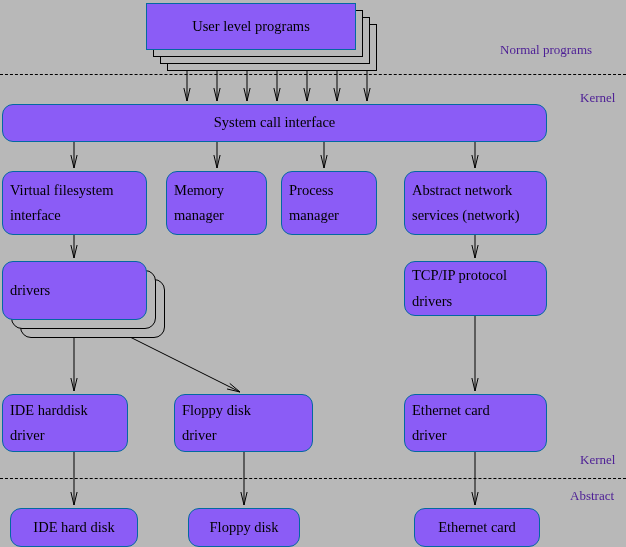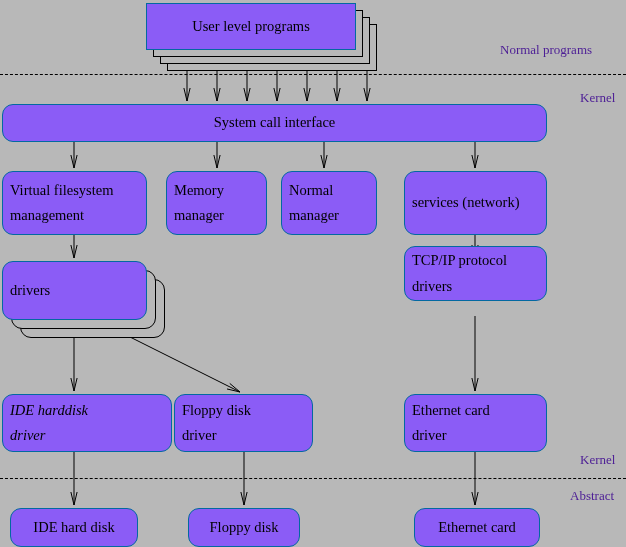--- a/index.html
+++ b/index.html
@@ -151,43 +151,44 @@
       <div class="stack-shadow" style="left: 160px; top: 17px; width: 210px; height: 47px; border-radius: 0px; z-index: 1;"></div>
       <div class="stack-shadow" style="left: 153px; top: 10px; width: 210px; height: 47px; border-radius: 0px; z-index: 1;"></div>
       <div class="box sharp" style="left: 146px; top: 3px; width: 210px; height: 47px; z-index: 2;">
         <span class="ln">User level programs</span>
       </div>
       <div class="box round" style="left: 2px; top: 104px; width: 545px; height: 38px; z-index: 2;">
         <span class="ln">System call interface</span>
       </div>
       <div class="box round left-text" style="left: 2px; top: 171px; width: 145px; height: 64px; z-index: 2;">
         <span class="ln">Virtual filesystem</span>
-        <span class="ln">management</span>
+        <span class="ln">interface</span>
       </div>
       <div class="box round left-text" style="left: 166px; top: 171px; width: 101px; height: 64px; z-index: 2; text-align: center;">
         <span class="ln">Memory</span>
         <span class="ln">manager</span>
       </div>
       <div class="box round left-text" style="left: 281px; top: 171px; width: 96px; height: 64px; z-index: 2;">
-        <span class="ln">Normal</span>
+        <span class="ln">Process</span>
         <span class="ln">manager</span>
       </div>
       <div class="box round left-text" style="left: 404px; top: 171px; width: 143px; height: 64px; z-index: 2;">
+        <span class="ln">Abstract network</span>
         <span class="ln">services (network)</span>
       </div>
       <div class="stack-shadow" style="left: 20px; top: 279px; width: 145px; height: 59px; border-radius: 11px; z-index: 1;"></div>
       <div class="stack-shadow" style="left: 11px; top: 270px; width: 145px; height: 59px; border-radius: 11px; z-index: 1;"></div>
       <div class="box round left-text" style="left: 2px; top: 261px; width: 145px; height: 59px; z-index: 2;">
         <span class="ln">drivers</span>
       </div>
-      <div class="box round left-text" style="left: 404px; top: 246px; width: 143px; height: 55px; z-index: 2;">
+      <div class="box round left-text" style="left: 404px; top: 261px; width: 143px; height: 55px; z-index: 2;">
         <span class="ln">TCP/IP protocol</span>
         <span class="ln">drivers</span>
       </div>
-      <div class="box round left-text" style="left: 2px; top: 394px; width: 170px; height: 58px; z-index: 2; font-style: italic;">
+      <div class="box round left-text" style="left: 2px; top: 394px; width: 126px; height: 58px; z-index: 2;">
         <span class="ln">IDE harddisk</span>
         <span class="ln">driver</span>
       </div>
       <div class="box round left-text" style="left: 174px; top: 394px; width: 139px; height: 58px; z-index: 2;">
         <span class="ln">Floppy disk</span>
         <span class="ln">driver</span>
       </div>
       <div class="box round left-text" style="left: 404px; top: 394px; width: 143px; height: 58px; z-index: 2;">
         <span class="ln">Ethernet card</span>
         <span class="ln">driver</span>

